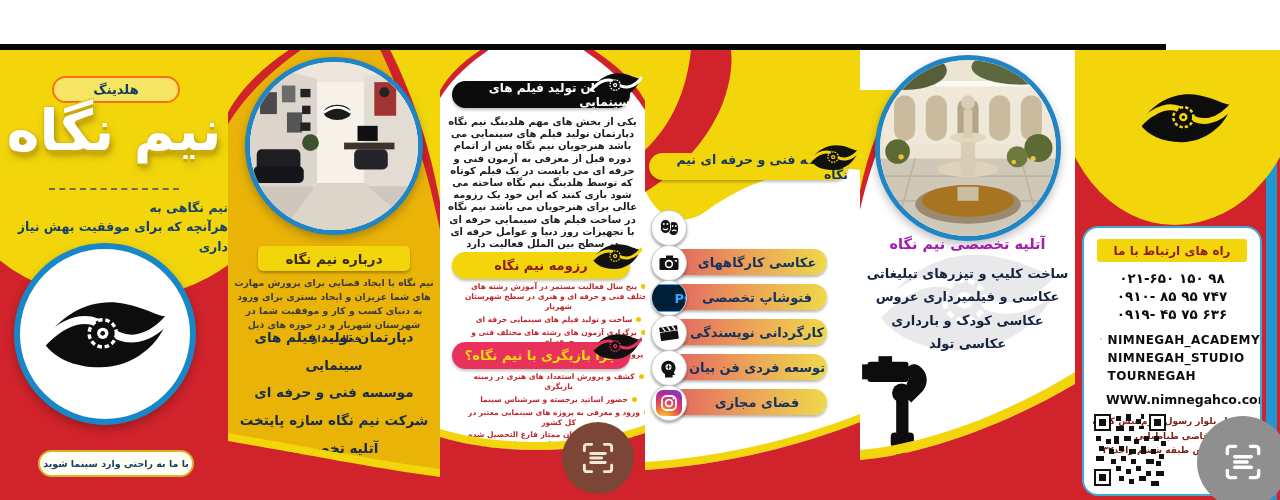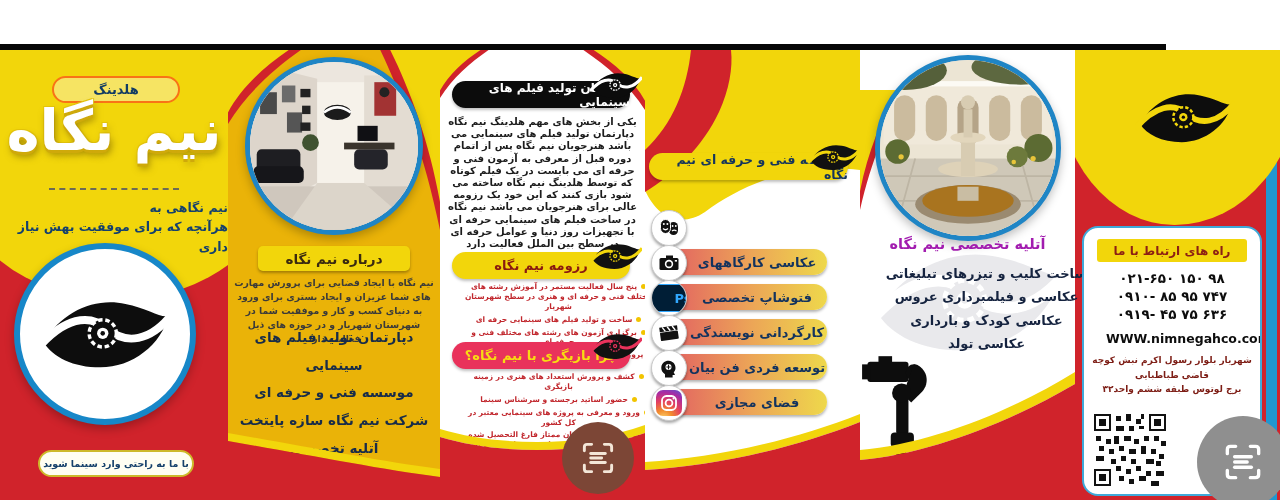--- a/index.html
+++ b/index.html
@@ -81,21 +81,21 @@
              border-radius:50%;display:flex;align-items:center;justify-content:center;
              box-shadow:0 2px 3px rgba(0,0,0,.35);z-index:2;overflow:hidden;}
   .ps-box{width:26px;height:26px;background:#001e36;border:1.5px solid #31a8ff;border-radius:6px;
           color:#31a8ff;font-weight:bold;font-size:13px;display:flex;align-items:center;justify-content:center;padding-left:28px;}
   .insta-box{width:26px;height:26px;border-radius:7px;display:flex;align-items:center;justify-content:center;
      background:radial-gradient(circle at 30% 110%,#fdd36d 0%,#f28c2e 25%,#e4405f 52%,#a62ba5 78%,#515bd4 100%);}
   
   .p5-title{position:absolute;top:186px;left:0;width:215px;text-align:center;font-size:14.5px;font-weight:bold;
             color:#a21caf;z-index:2;}
   .p5-list{position:absolute;top:212px;left:0;width:215px;text-align:center;font-size:13px;font-weight:bold;
-           color:#15233f;line-height:1.8;z-index:2;margin-left:19px;}
+           color:#15233f;line-height:1.8;z-index:2;}
   .p5-watermark{position:absolute;top:196px;left:8px;width:200px;height:112px;z-index:1;opacity:.9;}
   .p5-gimbal{position:absolute;left:2px;top:298px;width:82px;height:150px;z-index:3;}
   
   .p6-blue{position:absolute;right:3px;top:-10px;width:11px;height:470px;background:#2196cf;border-radius:8px;z-index:1;}
   .p6-yellow{position:absolute;left:-18px;top:-75px;width:245px;height:250px;background:#f2d60b;
              border-radius:0 0 52% 48% / 0 0 62% 58%;z-index:2;}
   .p6-eye{position:absolute;left:60px;top:40px;width:100px;height:56px;z-index:3;}
   .p6-card{position:absolute;top:176px;left:7px;width:180px;height:270px;background:#fff;border:2px solid #3fa9d9;
            border-radius:16px;z-index:3;box-sizing:border-box;overflow:hidden;}
   .p6-badge{margin:11px auto 0;width:150px;height:23px;background:#f2d60b;border-radius:3px;display:flex;
@@ -468,20 +468,32 @@
         <use href="#eye"></use>
       </svg>
     <div class="p6-card">
       <div class="p6-badge rtl">راه های ارتباط با ما</div>
       <div class="p6-phones">
         <div>۰۲۱-۶۵۰ ۱۵۰ ۹۸</div>
         <div>۰۹۱۰- ۸۵ ۹۵ ۷۴۷</div>
         <div>۰۹۱۹- ۴۵ ۷۵ ۶۳۶</div>
       </div>
       <div class="p6-row">
+        <svg viewBox="0 0 22 22" width="16" height="16" fill="none" stroke="#0d0d0d" stroke-width="2">
+          <rect x="3" y="3" width="16" height="16" rx="5"></rect>
+            <circle cx="11" cy="11" r="4"></circle>
+            <circle cx="16.2" cy="5.8" r="1.3" fill="#0d0d0d" stroke="none"></circle>
+        </svg>
+        <div class="p6-handles">
+          <div>NIMNEGAH_ACADEMY</div>
+          <div>NIMNEGAH_STUDIO</div>
+          <div>TOURNEGAH</div>
+        </div>
+      </div>
+      <div class="p6-row">
         <svg viewBox="0 0 22 22" width="15" height="15" fill="none" stroke="#0d0d0d" stroke-width="1.8">
           <circle cx="11" cy="11" r="8"></circle>
             <ellipse cx="11" cy="11" rx="3.6" ry="8"></ellipse>
             <path d="M3 11 H19 M4.5 6.5 H17.5 M4.5 15.5 H17.5"></path>
         </svg>
         <div class="p6-web">WWW.nimnegahco.com</div>
       </div>
       <div class="p6-address">
         <div>شهریار بلوار رسول اکرم نبش کوچه قاضی طباطبایی</div>
         <div>برج لوتوس طبقه ششم واحد۳۲</div>

